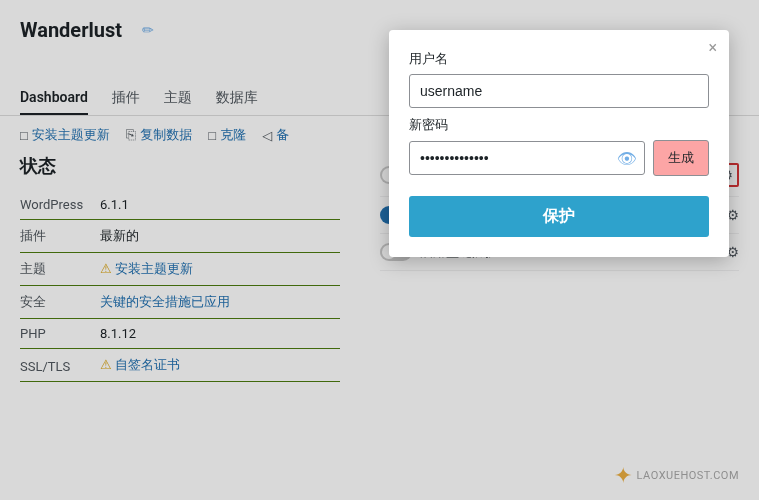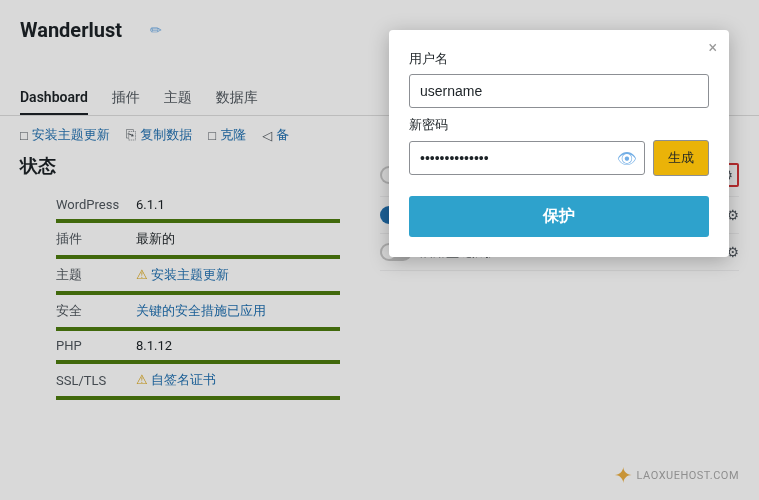--- a/index.html
+++ b/index.html
@@ -17,21 +17,21 @@
       width: 100%;
       height: 100%;
       position: relative;
     }
 
     
     .header {
       display: flex;
       align-items: center;
       padding: 18px 20px 0 20px;
-      gap: 28px;
+      gap: 20px;
     }
     .site-title {
       font-size: 20px;
       font-weight: 700;
       color: #1d2327;
     }
     .edit-icon {
       color: #72aee6;
       font-size: 14px;
       cursor: pointer;
@@ -94,25 +94,24 @@
       font-size: 18px;
       font-weight: 600;
       color: #1d2327;
       margin-bottom: 12px;
     }
     .status-table {
       width: 100%;
     }
     .status-row {
       display: flex;
-      align-items: center;
+      align-items: flex-end;
       padding: 7px 0;
-      border-bottom: 4px solid #4d7c0f;
-      font-size: 13px;
-      margin-left: 36px;
+      border-bottom: 1px solid #4d7c0f;
+      font-size: 13px;
     }
     .status-label {
       color: #50575e;
       width: 80px;
       flex-shrink: 0;
     }
     .status-value {
       color: #1d2327;
     }
     .status-value.link {
@@ -267,21 +266,21 @@
       outline: none;
     }
     .eye-icon {
       position: absolute;
       right: 8px;
       color: #72aee6;
       cursor: pointer;
       font-size: 16px;
     }
     .generate-btn {
-      background: #eab308;
+      background: #fca5a5;
       border: 1px solid #8c8f94;
       border-radius: 3px;
       padding: 8px 14px;
       font-size: 13px;
       color: #1d2327;
       cursor: pointer;
       white-space: nowrap;
     }
     .protect-btn {
       background: #2ea2cc;

